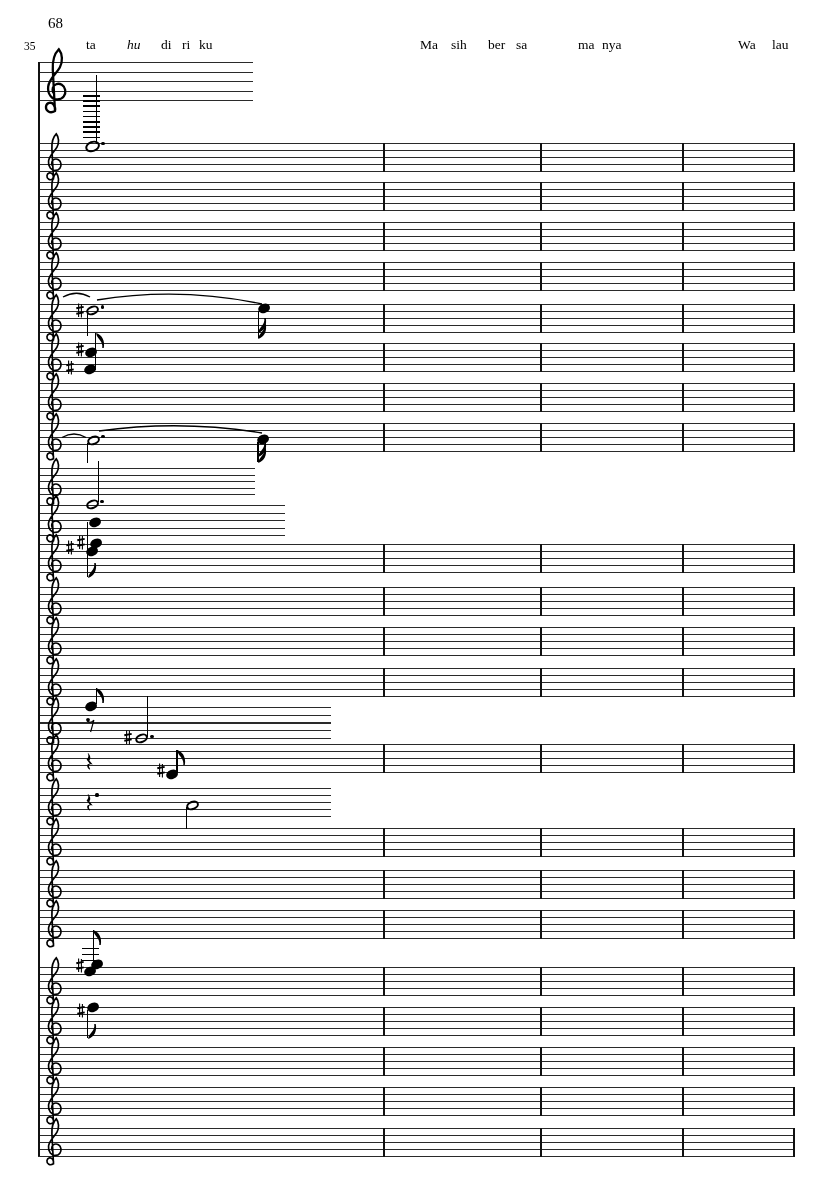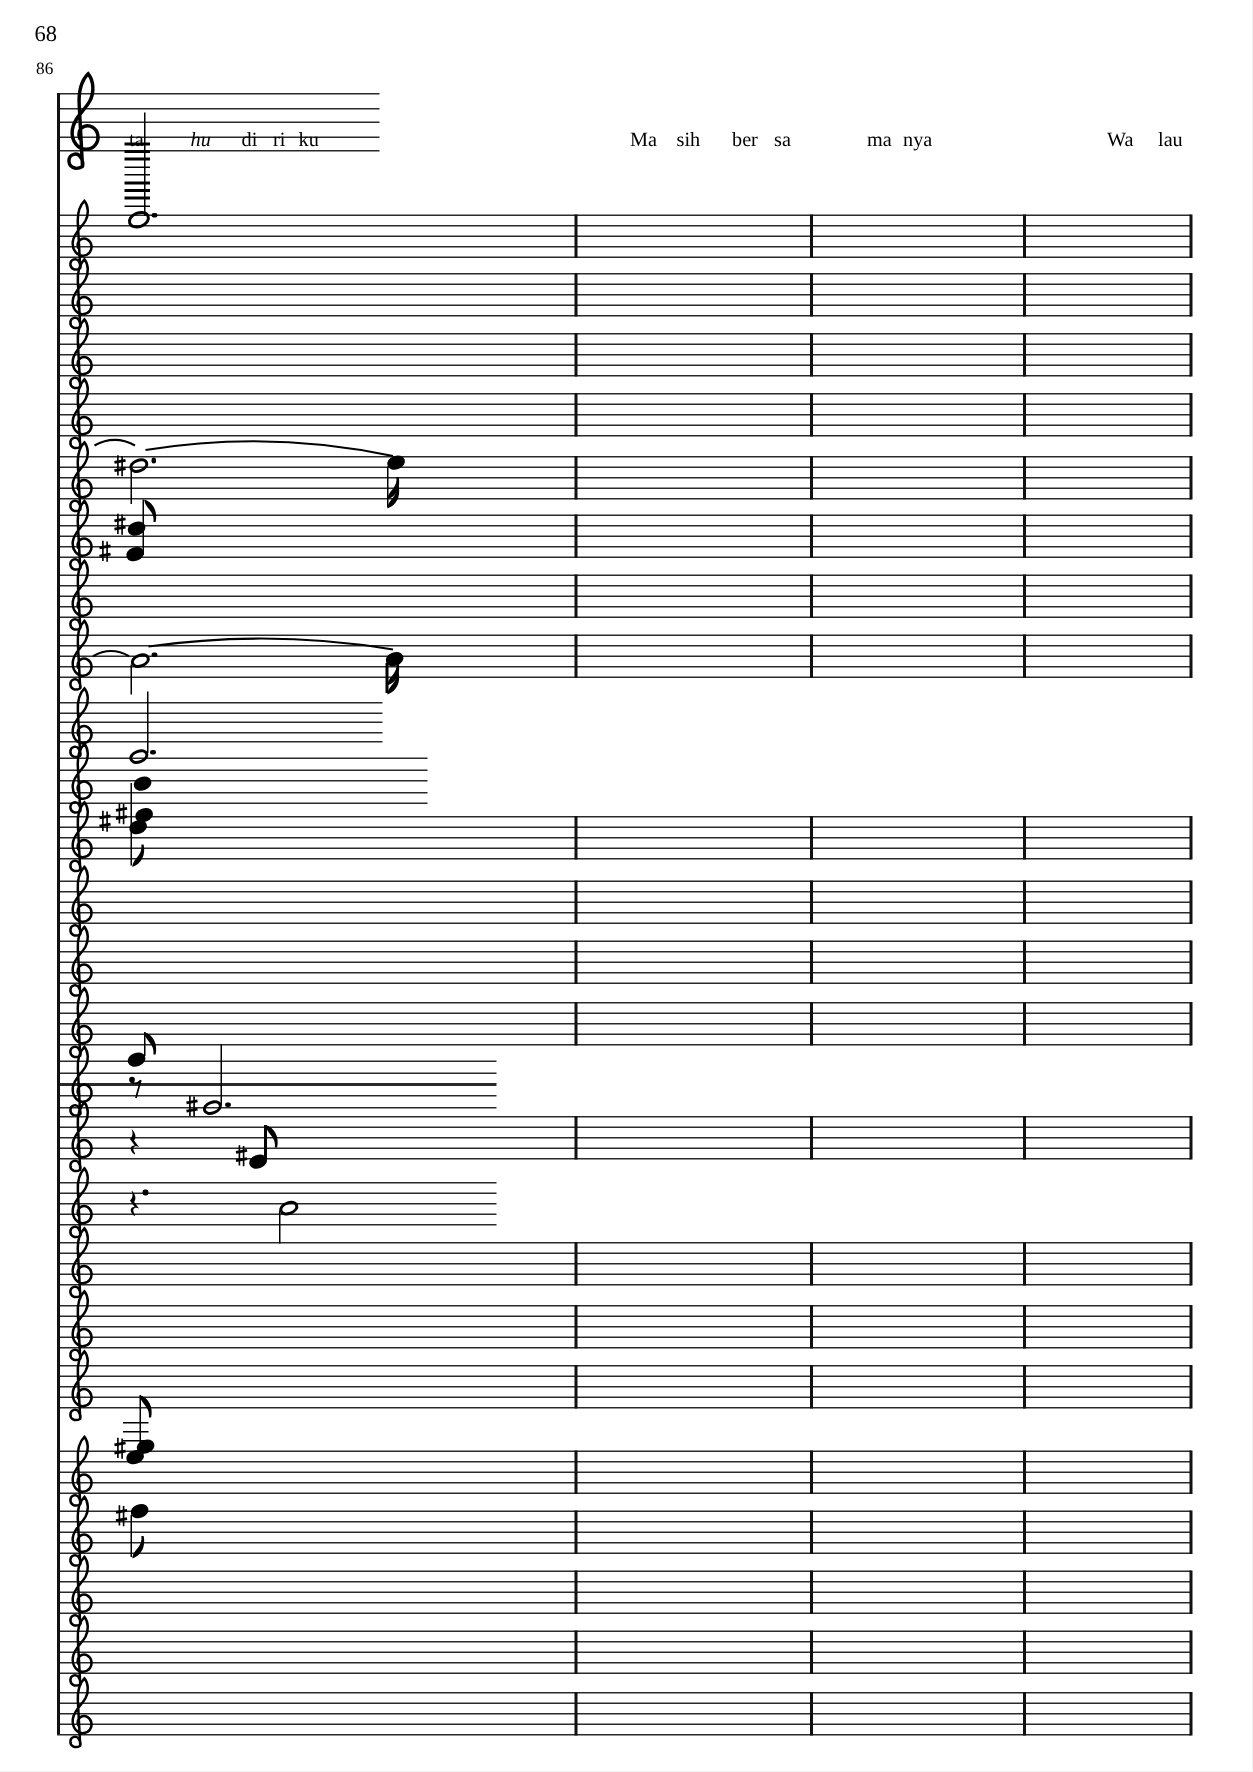--- a/index.html
+++ b/index.html
@@ -2,39 +2,39 @@
 <html><head>
 <meta charset="utf-8">
 <style>
   html,body{margin:0;padding:0;background:#e8e8e8;}
   .page{position:relative;width:835px;height:1181px;background:#ffffff;overflow:hidden;
         font-family:"Liberation Serif", serif;color:#000;}
   .abs{position:absolute;}
   .txt{position:absolute;white-space:nowrap;color:#000;}
   .page-num{font-size:15px;}
   .meas-num{font-size:11.5px;}
-  .lyric{font-size:13.5px;margin-top:48px;}
+  .lyric{font-size:13.5px;}
   .sl{position:absolute;height:1.2px;background:#2a2a2a;}
   .bl{position:absolute;width:1.5px;background:#111;}
   .bl-final{width:2.8px;}
   .sysline{position:absolute;width:1.6px;background:#111;}
   .stem{position:absolute;width:1.4px;background:#000;}
   .ledger{position:absolute;height:1.7px;background:#000;}
   .nh{position:absolute;border-radius:50%;transform:rotate(-21deg);box-sizing:border-box;}
   .nh-o{border:2px solid #000;background:transparent;}
   .nh-f{background:#000;}
   .dot{position:absolute;width:3.2px;height:3.2px;border-radius:50%;background:#000;}
   svg{position:absolute;overflow:visible;}
 </style>
 </head>
 <body>
 
 <div class="page">
-  <div class="txt page-num" style="left:23px;top:15px;text-align:center;">68</div>
-  <div class="txt meas-num" style="left:24px;top:40px;">86</div>
+  <div class="txt page-num" style="left:48px;top:15px;text-align:center;">68</div>
+  <div class="txt meas-num" style="left:24px;top:40px;">35</div>
   <div id="score" class="abs" style="left:0;top:0;width:835px;height:1181px;">
       <div class="sl" style="left: 38px; top: 62px; width: 215px;"></div>
       <div class="sl" style="left: 38px; top: 71.5px; width: 215px;"></div>
       <div class="sl" style="left: 38px; top: 81px; width: 215px;"></div>
       <div class="sl" style="left: 38px; top: 90.5px; width: 215px;"></div>
       <div class="sl" style="left: 38px; top: 100px; width: 215px;"></div>
       <svg viewBox="0 0 26 66" style="left: 42px; top: 48px; width: 26px; height: 66px;">
         <path d="M13 63 C8 66 3.5 63 4 58.5 C4.5 54.5 9.5 53.5 11.5 56.5 C13 58.5 13.5 61 13 63 L10.8 22 C10.3 13 12.5 5.5 16.8 1.2 C20.5 5.8 21 13.5 17.8 19.5 C14.5 25.5 7.2 30.5 6.2 38.5 C5.2 46.5 10.5 51.8 15.5 51.5 C21.2 51.2 24 46.5 23.2 42 C22.4 37.2 17.8 34.8 14.2 36.2 C10.8 37.5 9.8 41.5 11.2 44.5" fill="none" stroke="#000" stroke-width="2.3" stroke-linecap="round"></path>
       </svg>
       <div class="sl" style="left: 38px; top: 143px; width: 756px;"></div>

